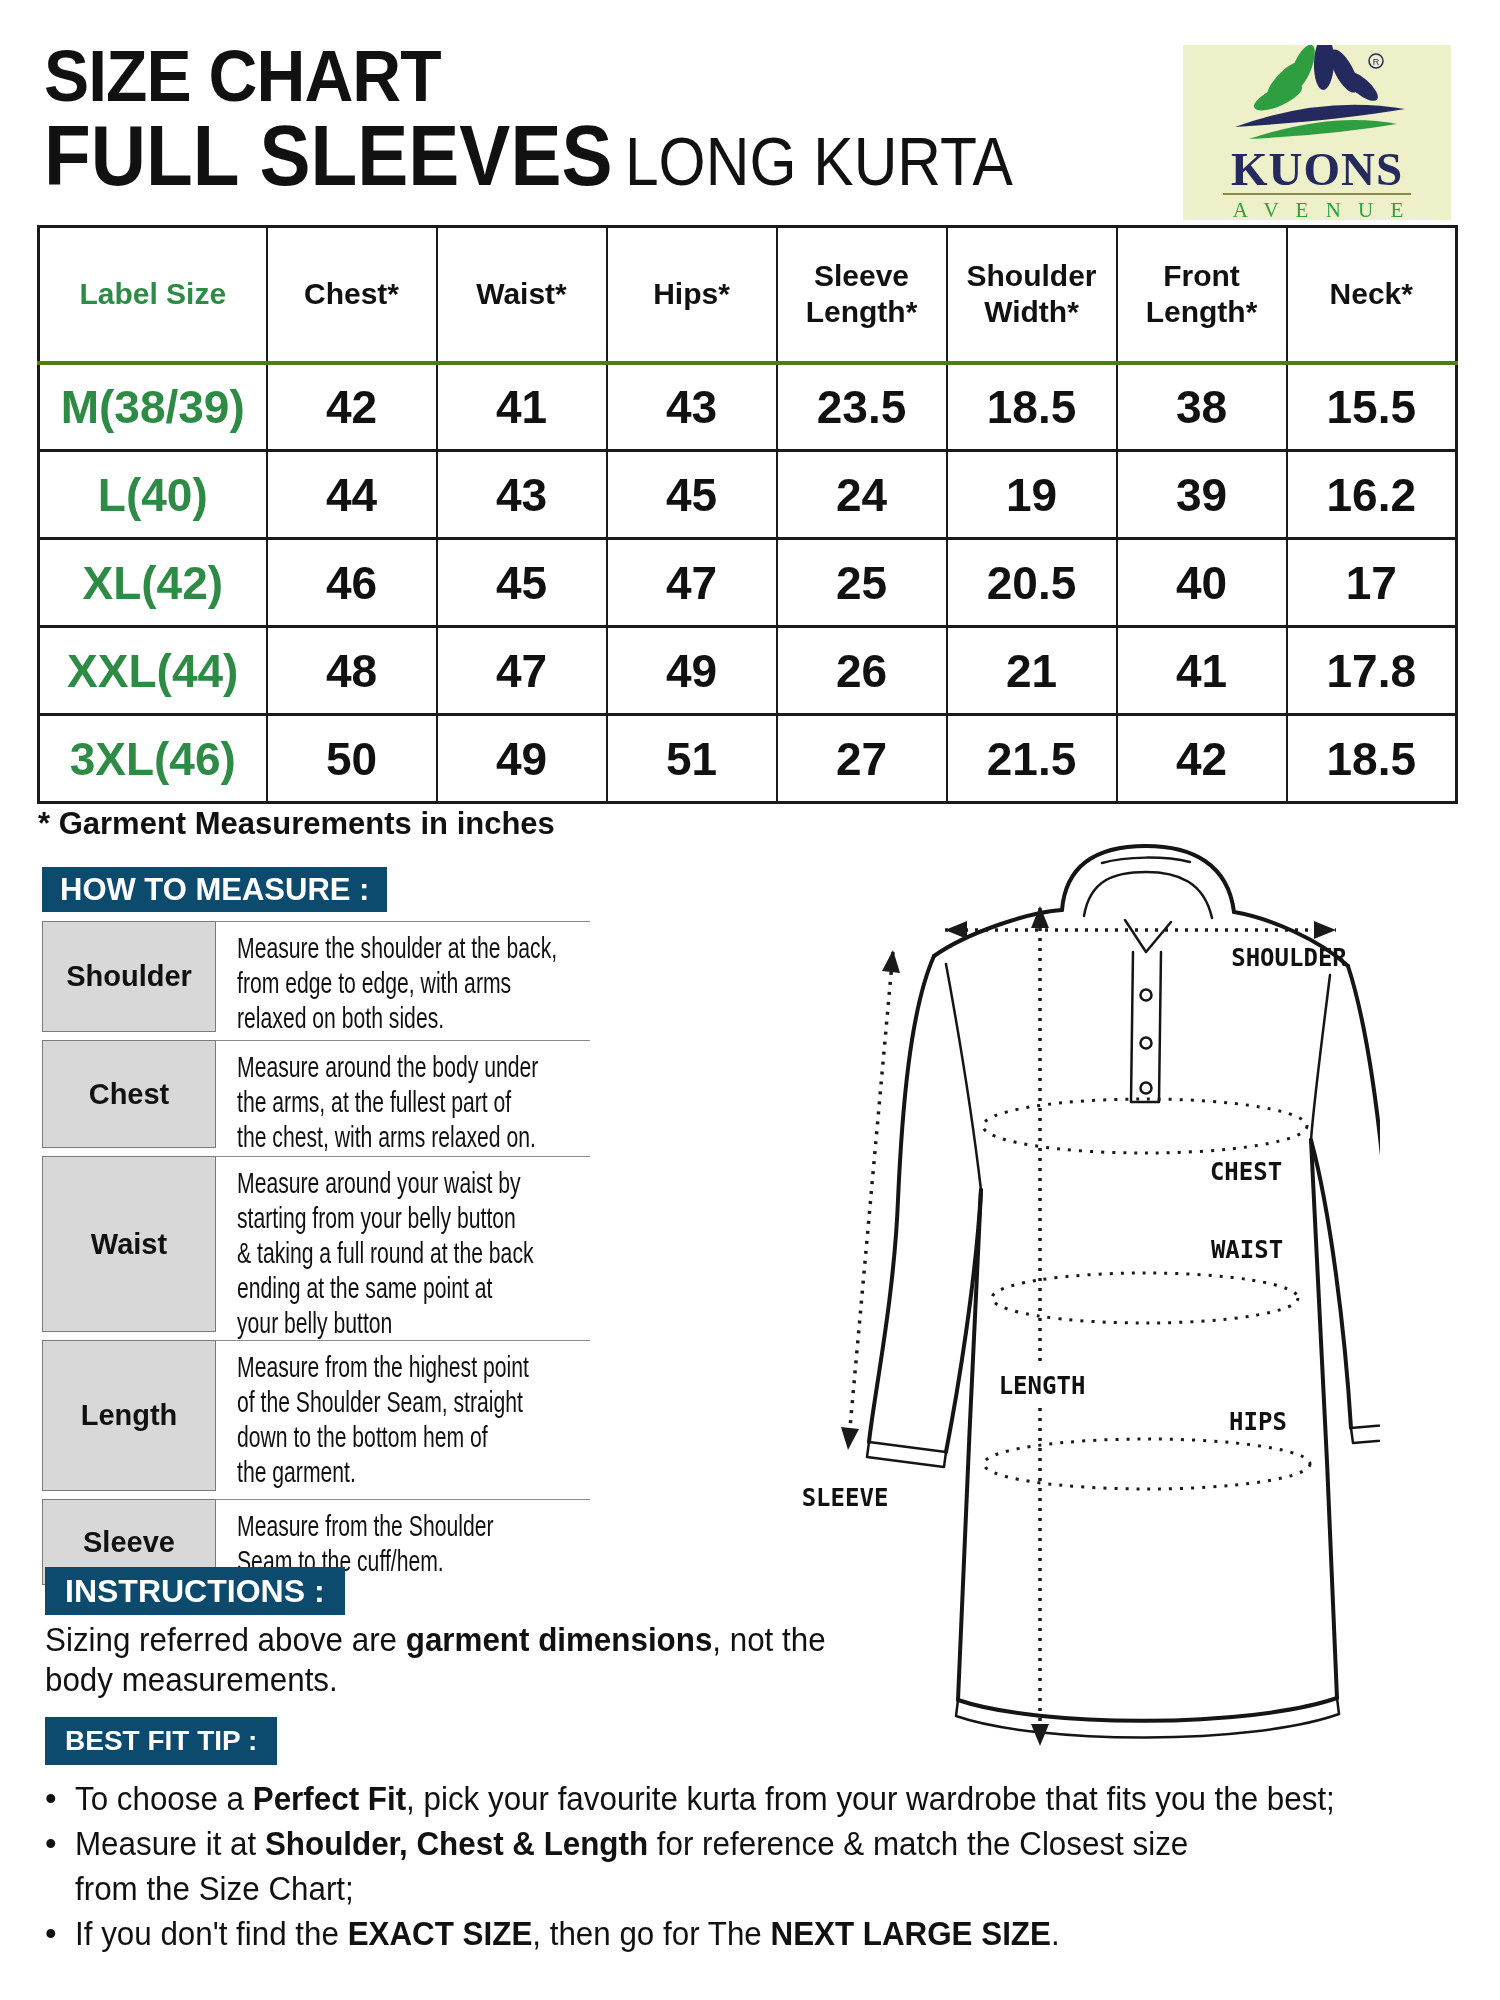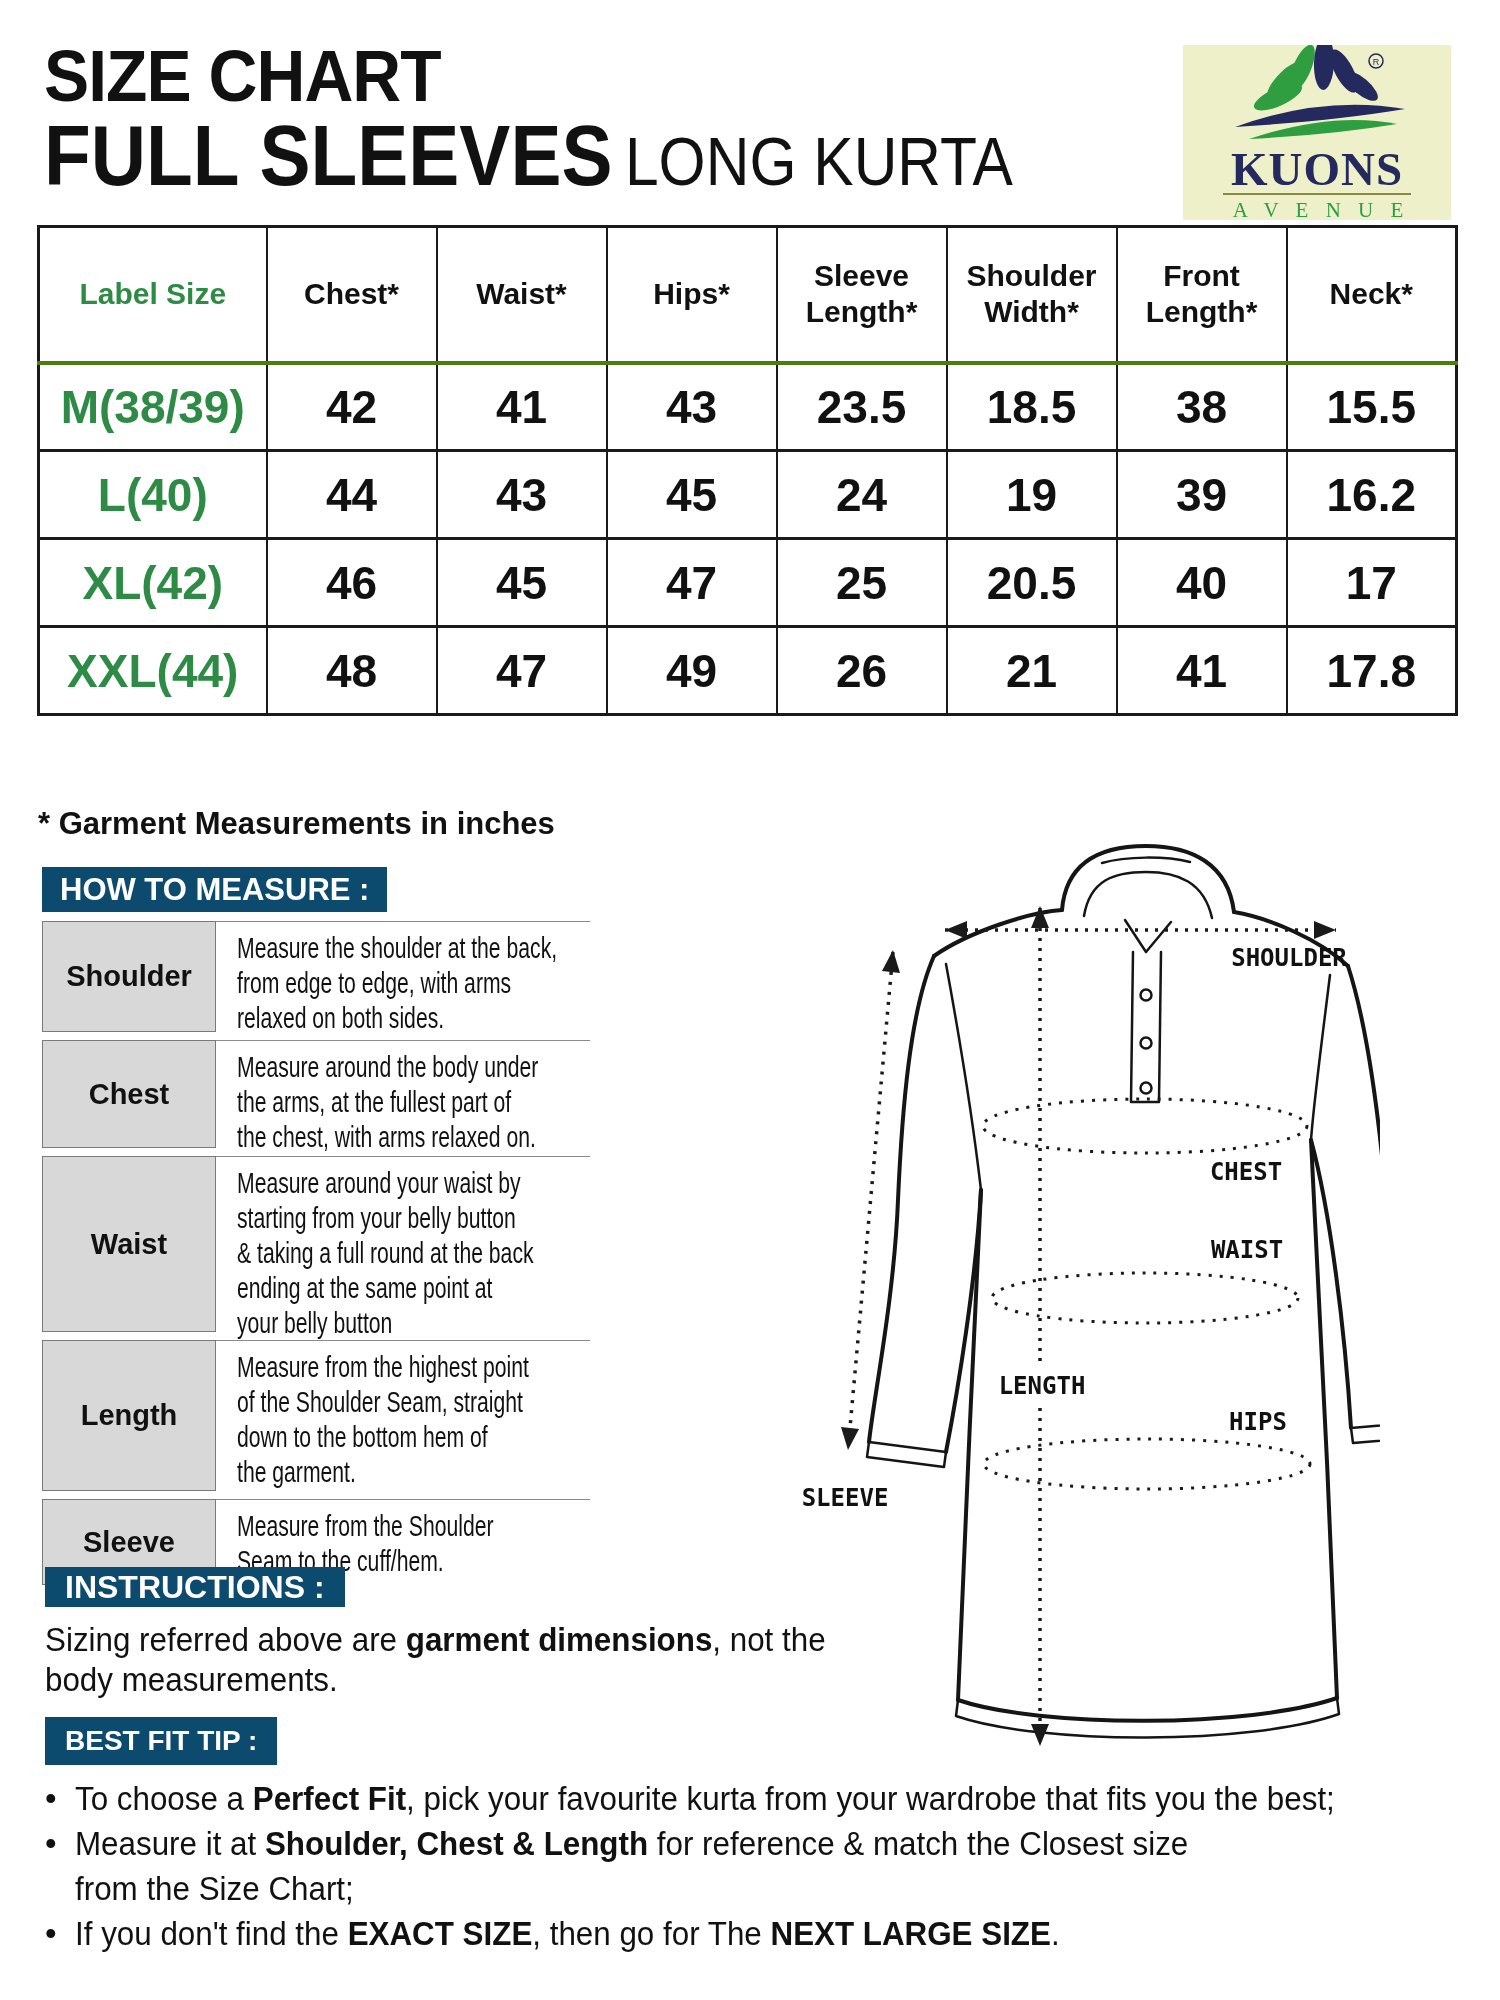--- a/index.html
+++ b/index.html
@@ -28,21 +28,21 @@
   table.sizes thead tr{border-bottom:4px solid #4d7c0f;}
   table.sizes td{font-size:46px;font-weight:700;}
   .green{color:#2e8b45;}
   td.sizelabel{font-size:40px;font-weight:700;color:#2e8b45;}
 
   .footnote{position:absolute;left:38px;top:806px;font-size:31px;font-weight:700;text-align:right;}
 
   
   .blackbox{position:absolute;background:#0c4a6e;color:#fff;font-weight:700;white-space:nowrap;display:flex;align-items:center;}
   .htm-box{left:42px;top:867px;height:45px;font-size:31px;padding:0 18px;}
-  .ins-box{left:45px;top:1567px;height:40px;font-size:32px;padding:0 20px;}
+  .ins-box{left:45px;top:1567px;height:48px;font-size:32px;padding:0 20px;}
   .bft-box{left:45px;top:1717px;height:48px;font-size:28px;padding:0 20px;}
 
   
   .mt{position:absolute;left:42px;top:921px;display:grid;grid-template-columns:174px 374px;}
   .mt .lab{background:#d8d8d8;border:1px solid #7a7a7a;display:flex;align-items:center;justify-content:center;font-size:29px;font-weight:700;}
   .mt .desc{border-top:1px solid #8a8a8a;padding:9px 0 0 21px;}
   .mt .desc>div{font-size:29px;line-height:35px;white-space:pre-line;transform:scaleX(.73);transform-origin:0 0;width:500px;}
   .r0{height:109px;} .r1{height:106px;} .r2{height:174px;} .r3{height:149px;} .r4{height:84px;}
 
   
@@ -146,20 +146,30 @@
     <tr>
       <td class="sizelabel">XXL(44)</td>
       <td>48</td>
       <td>47</td>
       <td>49</td>
       <td>26</td>
       <td>21</td>
       <td>41</td>
       <td>17.8</td>
     </tr>
+    <tr>
+      <td class="sizelabel">3XL(46)</td>
+      <td>50</td>
+      <td>49</td>
+      <td>51</td>
+      <td>27</td>
+      <td>21.5</td>
+      <td>42</td>
+      <td>18.5</td>
+    </tr>
   </tbody>
 </table>
 
 <div class="footnote">* Garment Measurements in inches</div>
 
 <div class="blackbox htm-box">HOW TO MEASURE :</div>
 
 <div class="mt">
   <div class="lab r0">Shoulder</div>
   <div class="desc r0">

